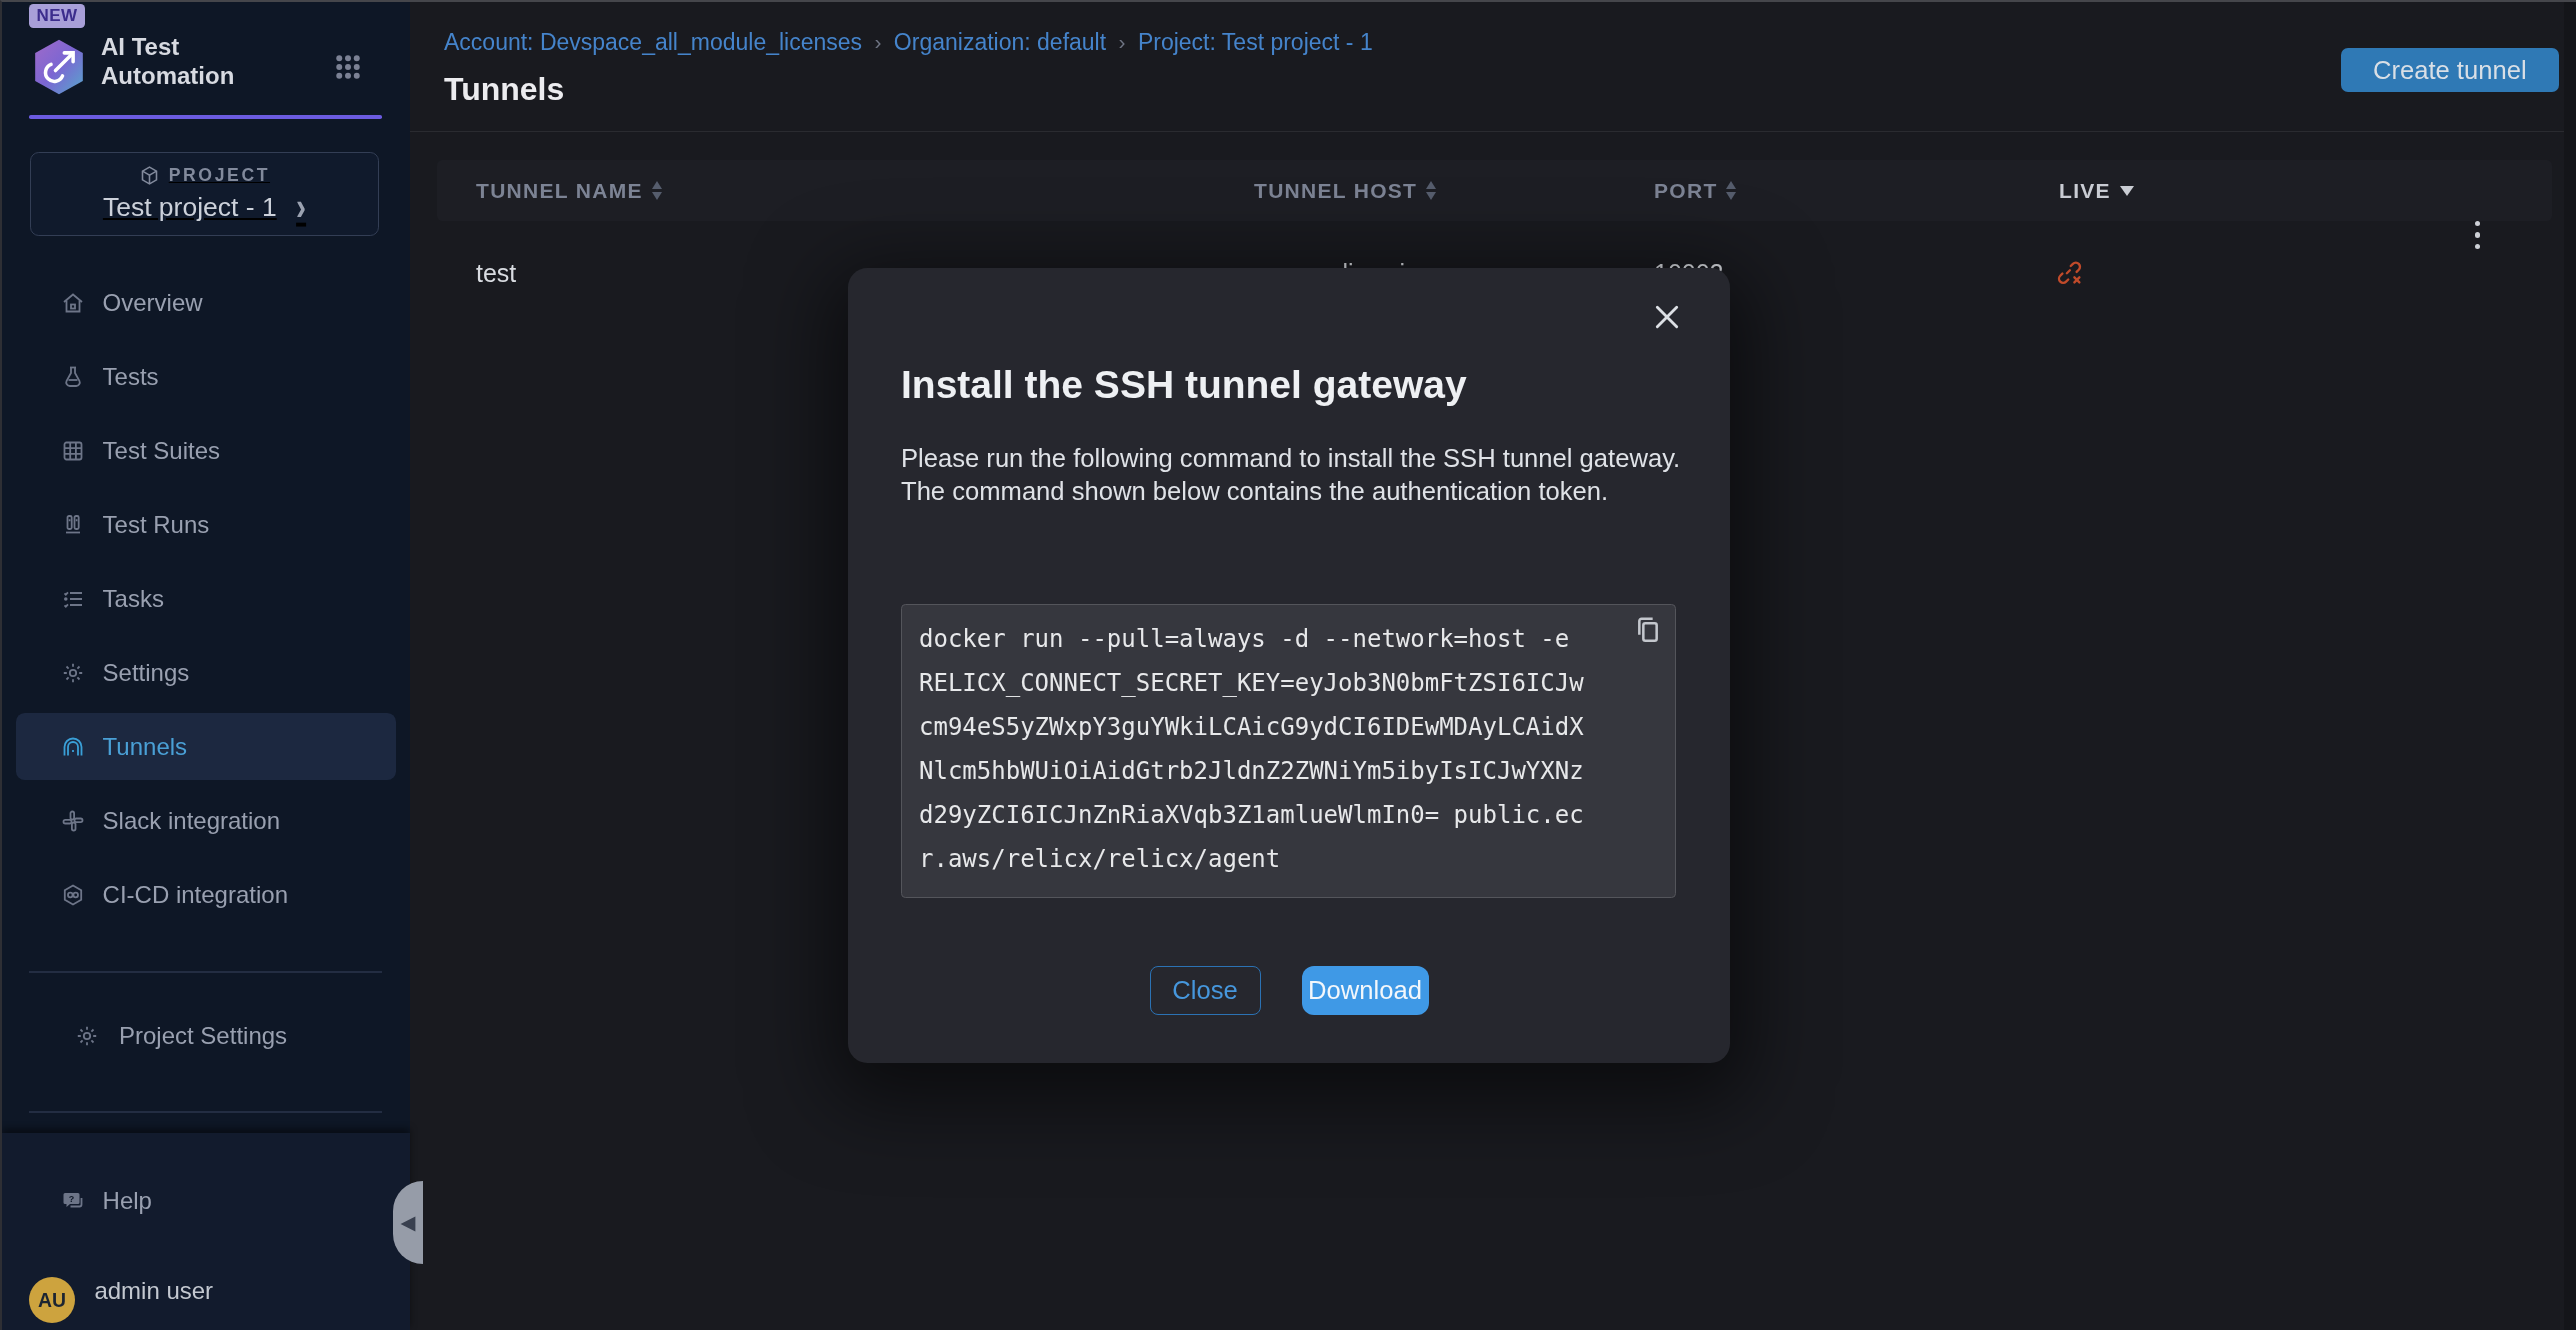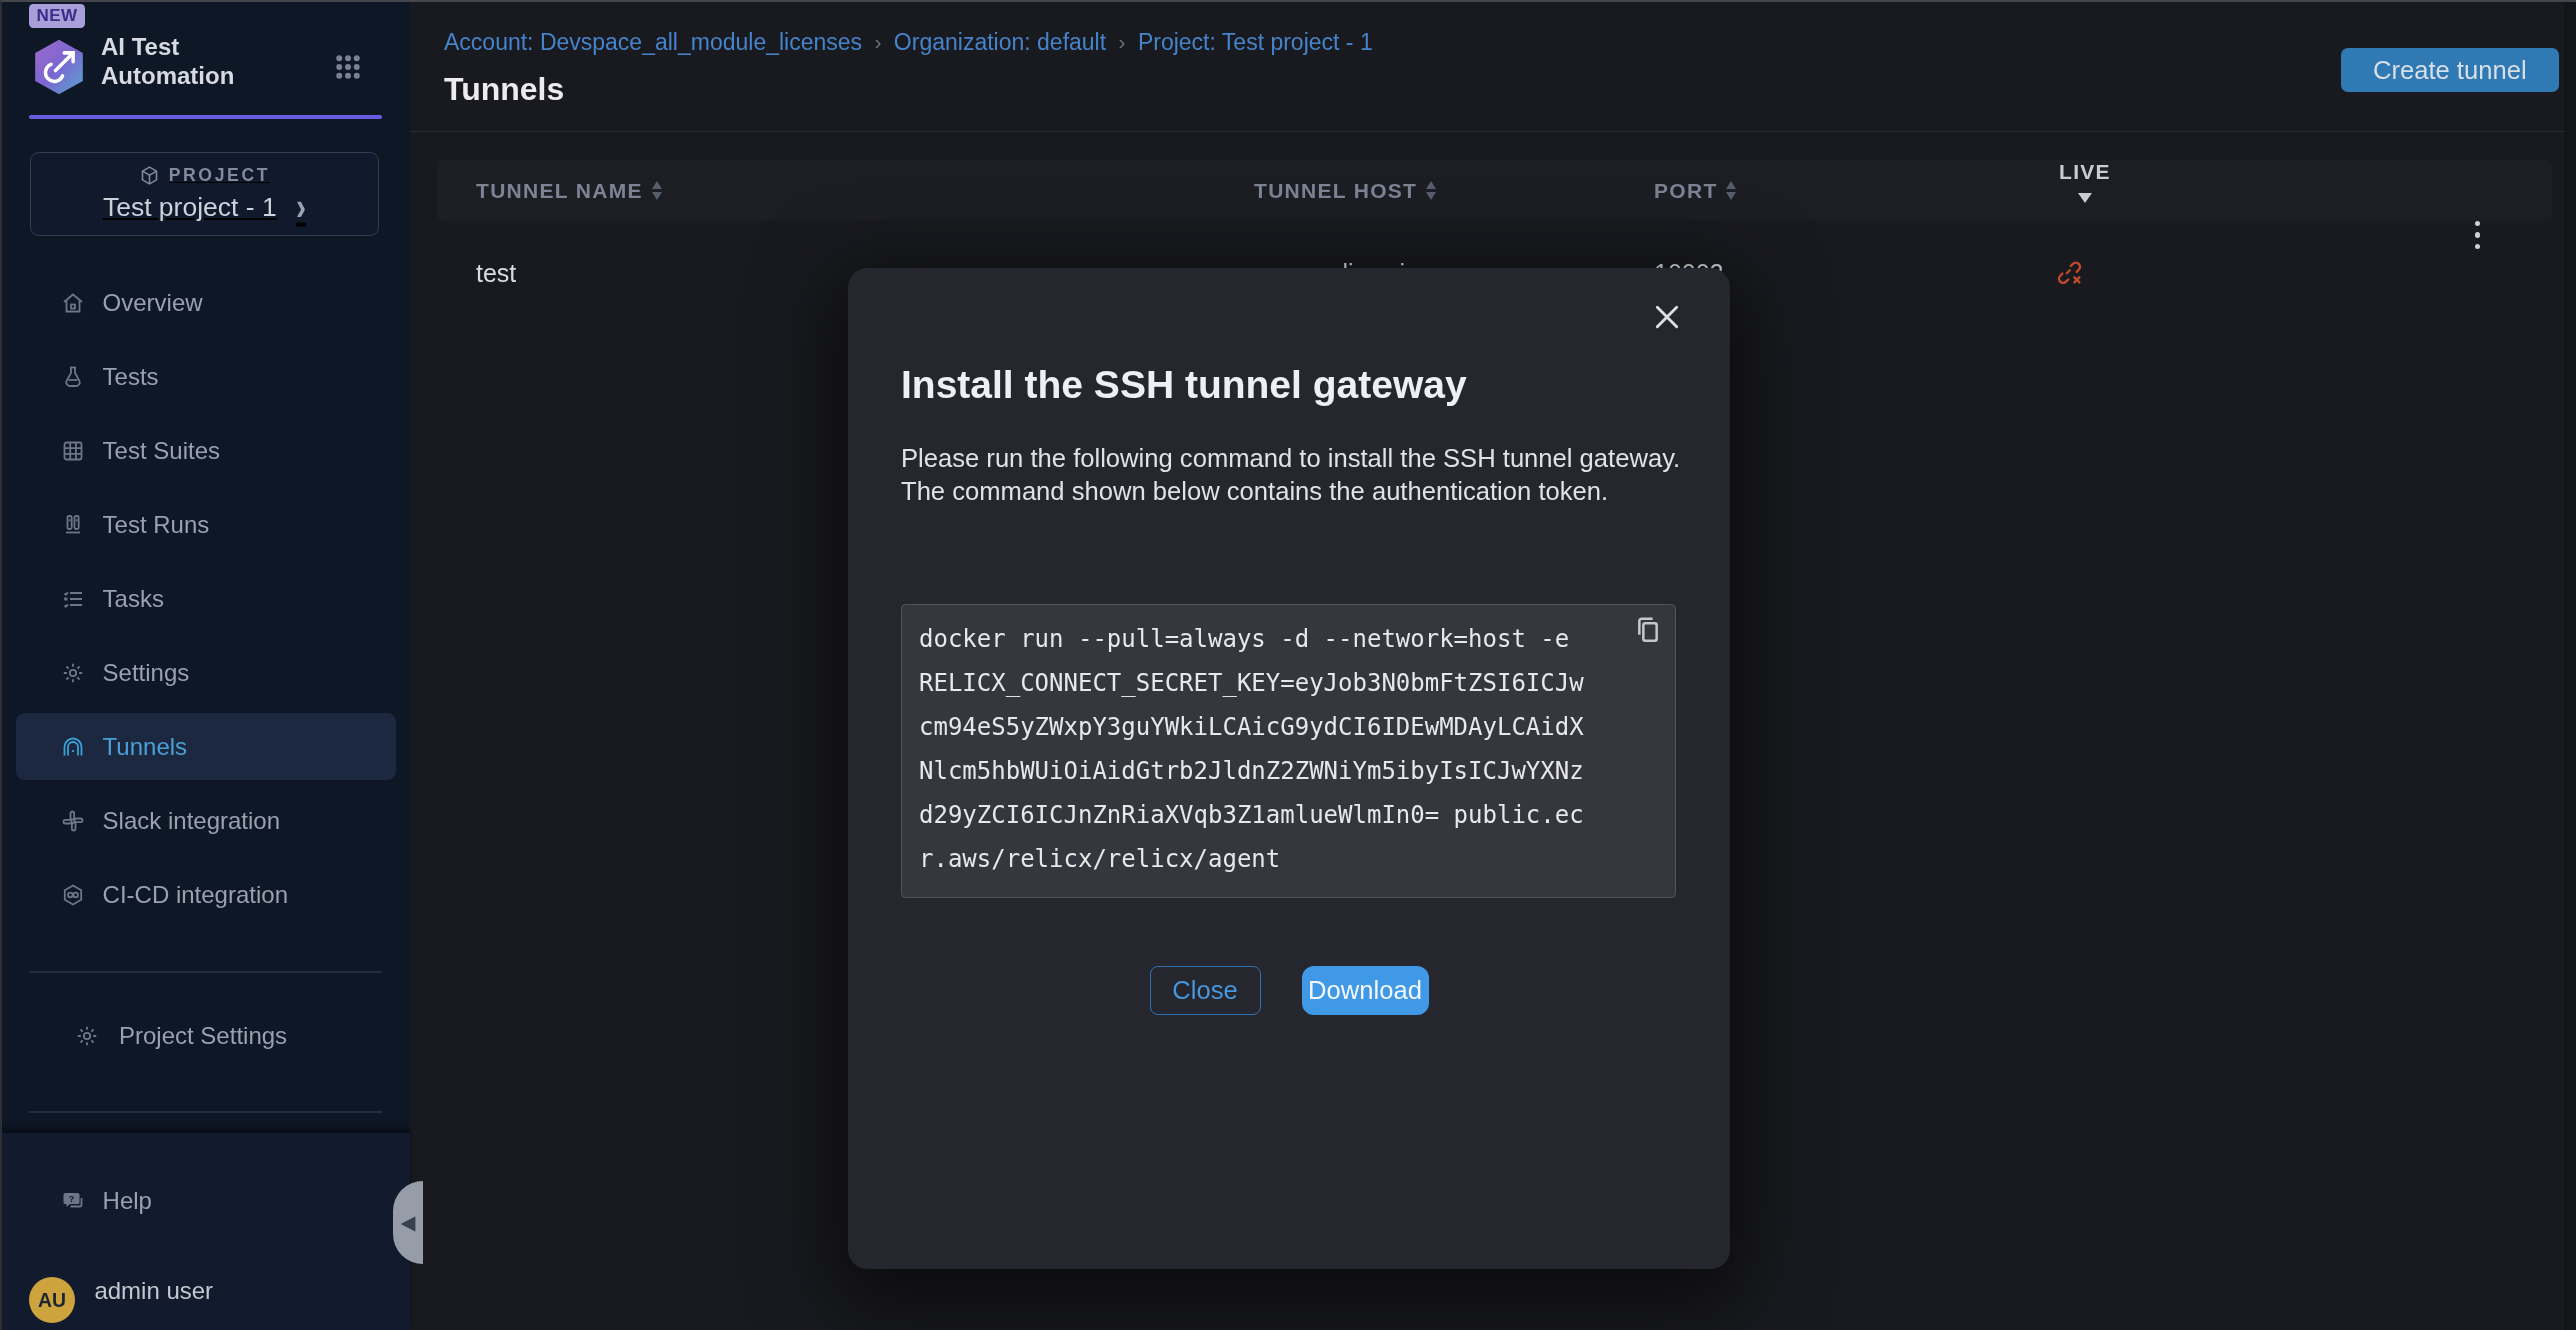--- a/index.html
+++ b/index.html
@@ -89,34 +89,34 @@
     background:#2f79b5; border:none; border-radius:7px;
     color:#d9dfe6; font-size:25.6px; font-family:inherit; cursor:pointer;
   }
 
   .table-head {
     position:absolute; left:27px; right:26.5px; top:158px; height:61px;
     background:#1d1e24; border-radius:5.3px;
   }
   .th { position:absolute; top:0; height:61px; display:flex; align-items:center; gap:8.8px;
         color:#7c8394; font-size:21px; font-weight:700; letter-spacing:1.3px; }
-  .th.live { color:#c9ccd3;flex-direction:column; }
+  .th.live { color:#c9ccd3; }
   .sorters { display:flex; flex-direction:column; gap:3.5px; }
   .tri-up { width:0; height:0; border-left:5.3px solid transparent; border-right:5.3px solid transparent; border-bottom:8px solid #565d6d; }
   .tri-down { width:0; height:0; border-left:5.3px solid transparent; border-right:5.3px solid transparent; border-top:8px solid #565d6d; }
   .tri-desc { width:0; height:0; border-left:7px solid transparent; border-right:7px solid transparent; border-top:10.6px solid #c9ccd3; }
 
   .table-row { position:absolute; left:27px; right:26.5px; top:219px; height:104px; }
   .td { position:absolute; top:0; height:104px; display:flex; align-items:center; color:#d9dce1; font-size:25px; }
   .kebab { flex-direction:column; gap:6.2px; cursor:pointer; }
   .kebab i { width:5.3px; height:5.3px; border-radius:50%; background:#cdd0d6; }
 
   
   .modal {
-    position:absolute; left:438px; top:266px; width:882px; height:1001px;
+    position:absolute; left:438px; top:266px; width:882px; height:795px;
     background:#26272e; border-radius:19.4px; z-index:10;
     box-shadow:0 22px 79px 17.6px rgba(0,0,0,.55);
   }
   .modal-close { position:absolute; right:48px; top:34px; width:30px; height:30px; cursor:pointer; }
   .modal-title { position:absolute; left:53px; top:95px; font-size:39px; font-weight:700; color:#eef0f3; }
   .modal-desc { position:absolute; left:53px; top:174px; width:790px; font-size:25.6px; line-height:33px; color:#dfe2e7; }
   .code-block {
     position:absolute; left:53px; top:336px; width:775px; height:294px;
     background:#36373e; border:1.8px solid #54555b; border-radius:4.4px;
   }

